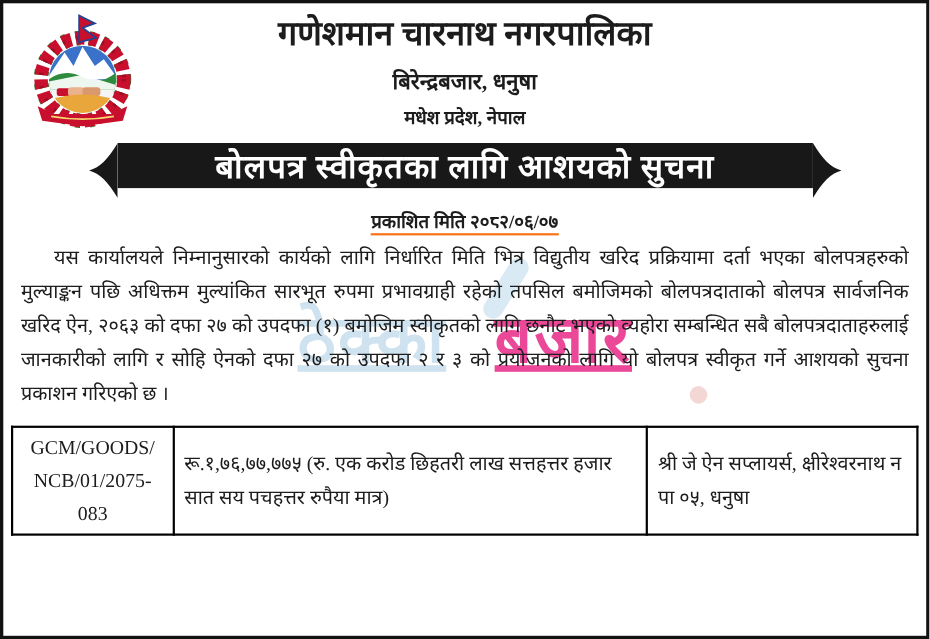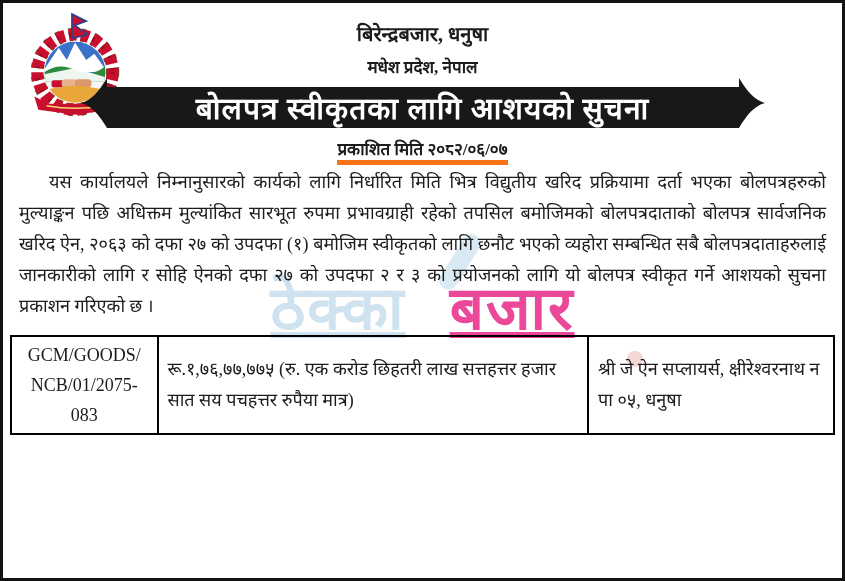--- a/index.html
+++ b/index.html
@@ -15,30 +15,30 @@
     overflow:hidden;
   }
   
   .header{position:relative;text-align:center;padding-top:8px;}
   .emblem{position:absolute;left:18px;top:6px;width:108px;height:114px;}
   .t1{font-size:31px;font-weight:bold;line-height:1.3;}
   .t2{font-size:24px;font-weight:bold;margin-top:5px;}
   .t3{font-size:20px;font-weight:bold;margin-top:9px;}
   .t4{font-size:17px;font-weight:bold;margin-top:8px;}
   
-  .banner-wrap{position:relative;width:684px;height:50px;margin:0 auto 0;display:flex;align-items:flex-end;z-index:2;}
+  .banner-wrap{position:relative;width:684px;height:50px;margin:12px auto 0;display:flex;align-items:flex-start;z-index:2;}
   .tip{width:26px;height:50px;flex:0 0 auto;display:block;}
   .banner-black{
     flex:1;background:#181818;color:#ffffff;
     display:flex;align-items:center;justify-content:center;
     font-size:30px;font-weight:bold;letter-spacing:1px;
   }
   
   .pubdate{text-align:center;margin-top:9px;font-size:17px;font-weight:bold;position:relative;z-index:2;}
-  .pubdate span{border-bottom:5px solid #f97316;padding-bottom:1px;}
+  .pubdate span{border-bottom:2px solid #f97316;padding-bottom:1px;}
   
   .bodytext{
     position:relative;margin:7px 16px 13px;
     font-size:18px;line-height:31px;
     text-align:justify;text-indent:30px;
     z-index:2;
   }
   
   .watermark{position:absolute;left:0;top:262px;width:100%;text-align:center;z-index:1;
     font-weight:bold;font-size:60px;letter-spacing:2px;user-select:none;}
@@ -86,20 +86,21 @@
         <rect x="22" y="71" width="60" height="9" fill="#f5f5f5"></rect>
         <rect x="29" y="70" width="12" height="7" rx="2" fill="#c8102e"></rect>
         <rect x="39" y="69" width="15" height="8" rx="3" fill="#eab38e"></rect>
         <rect x="52" y="69" width="16" height="8" rx="3" fill="#d9996c"></rect>
         <path d="M24 80 Q52 71 80 80 L80 93 Q52 101 24 93 Z" fill="#e9a63b"></path>
       </g>
       <path d="M12 86 L27 93 L77 93 L92 86 L88 99 L52 104 L16 99 Z" fill="#c8102e"></path>
       <path d="M24 95 Q52 100 80 95" stroke="#f5d76e" stroke-width="1.6" fill="none"></path>
       <path d="M49 5 L63 12 L52 16 L64 25 L49 29 Z" fill="#c8102e" stroke="#26418f" stroke-width="1.6"></path>
     </svg>
+    <div class="t1">गणेशमान चारनाथ नगरपालिका</div>
     <div class="t3">बिरेन्द्रबजार, धनुषा</div>
     <div class="t4">मधेश प्रदेश, नेपाल</div>
   </div>
 
   <div class="banner-wrap">
     <svg class="tip" viewBox="0 0 26 50" aria-hidden="true">
       <path d="M26 0 C17 15 10 22 0 25 C10 28 17 35 26 50 Z" fill="#181818"></path>
     </svg>
     <div class="banner-black">बोलपत्र स्वीकृतका लागि आशयको सुचना</div>
     <svg class="tip" viewBox="0 0 26 50" style="transform:scaleX(-1);" aria-hidden="true">

